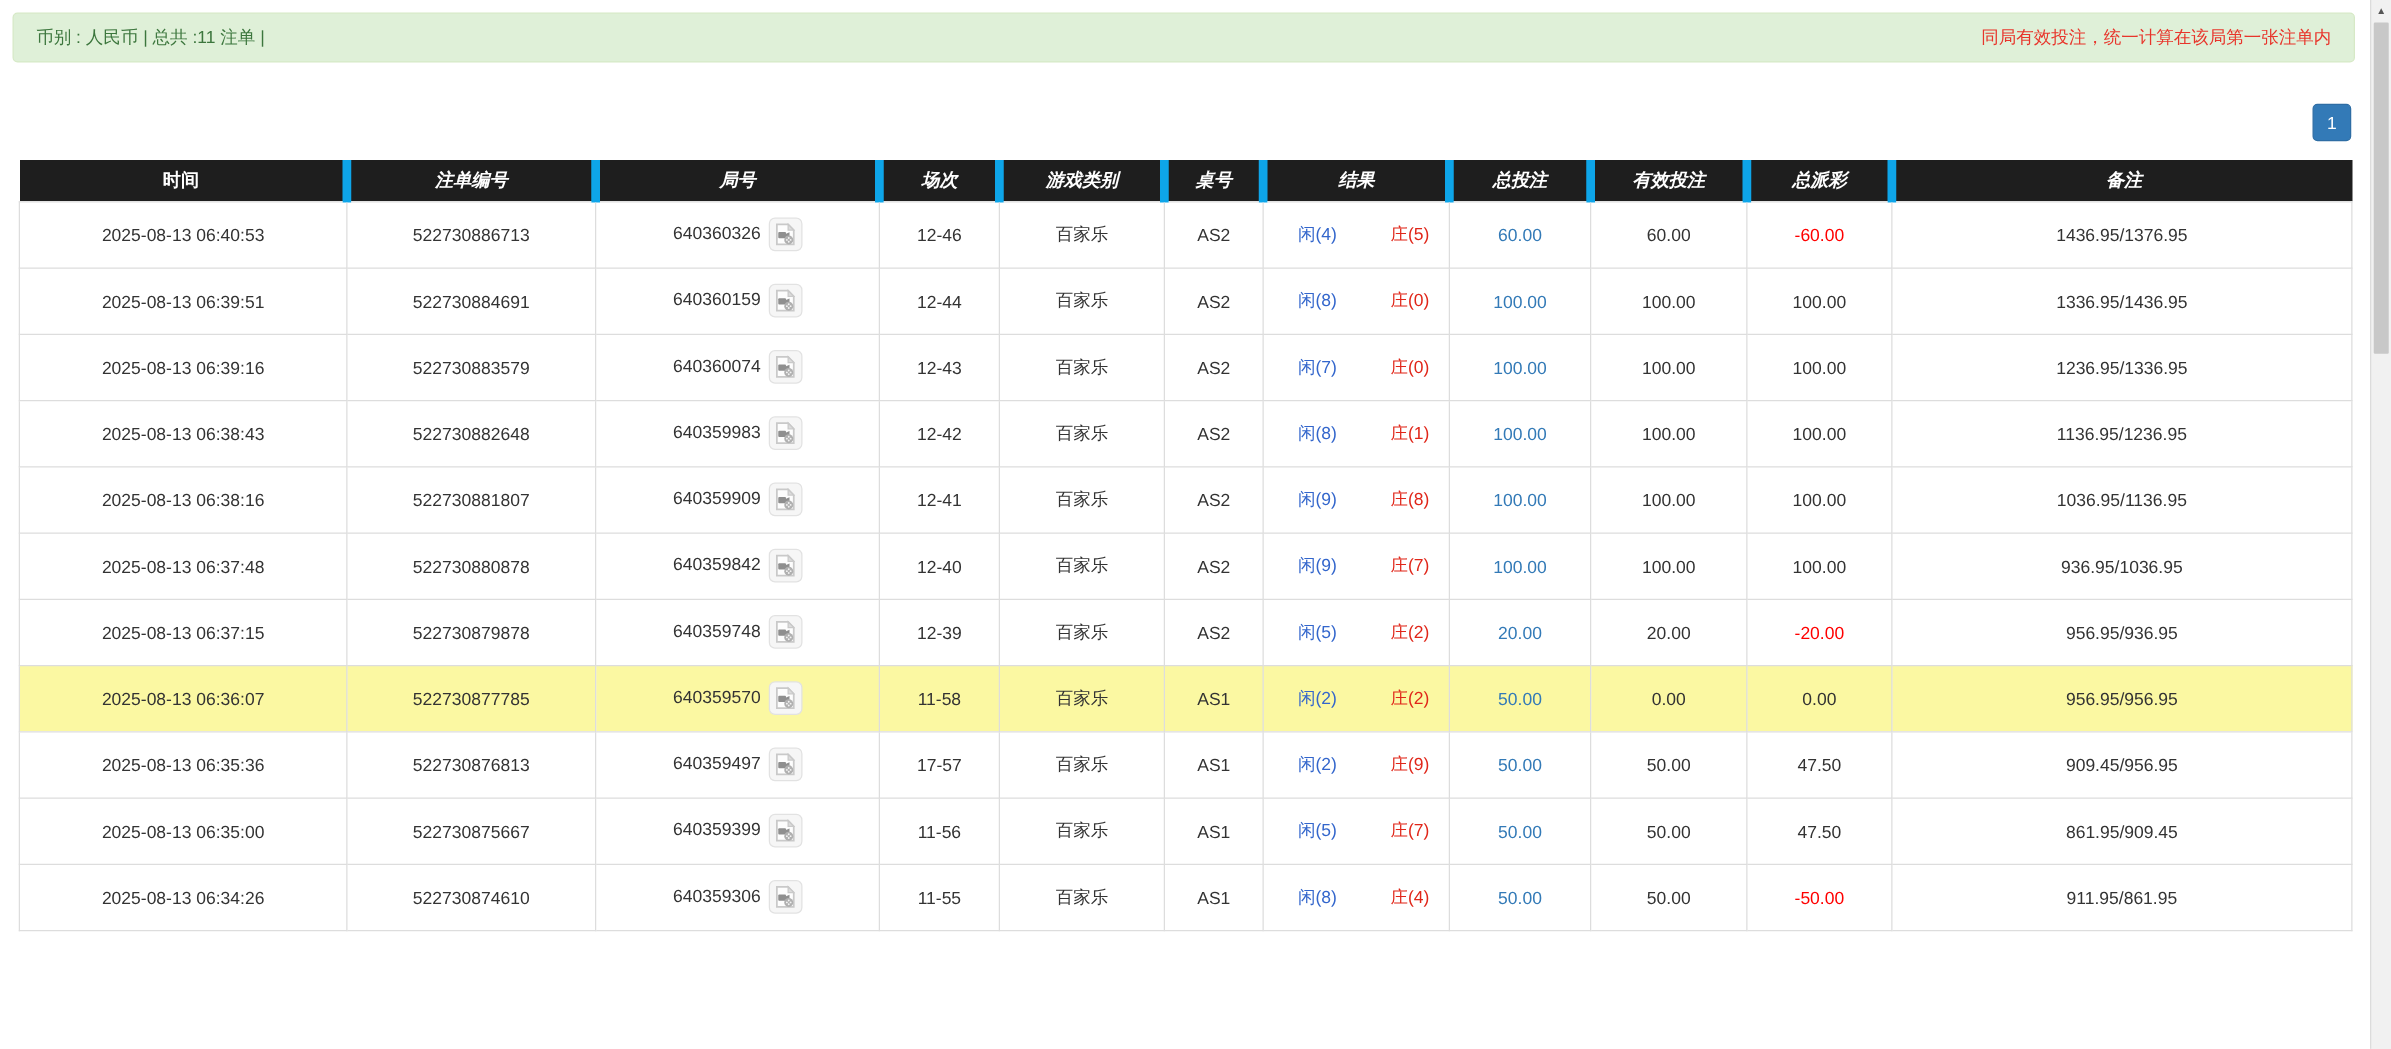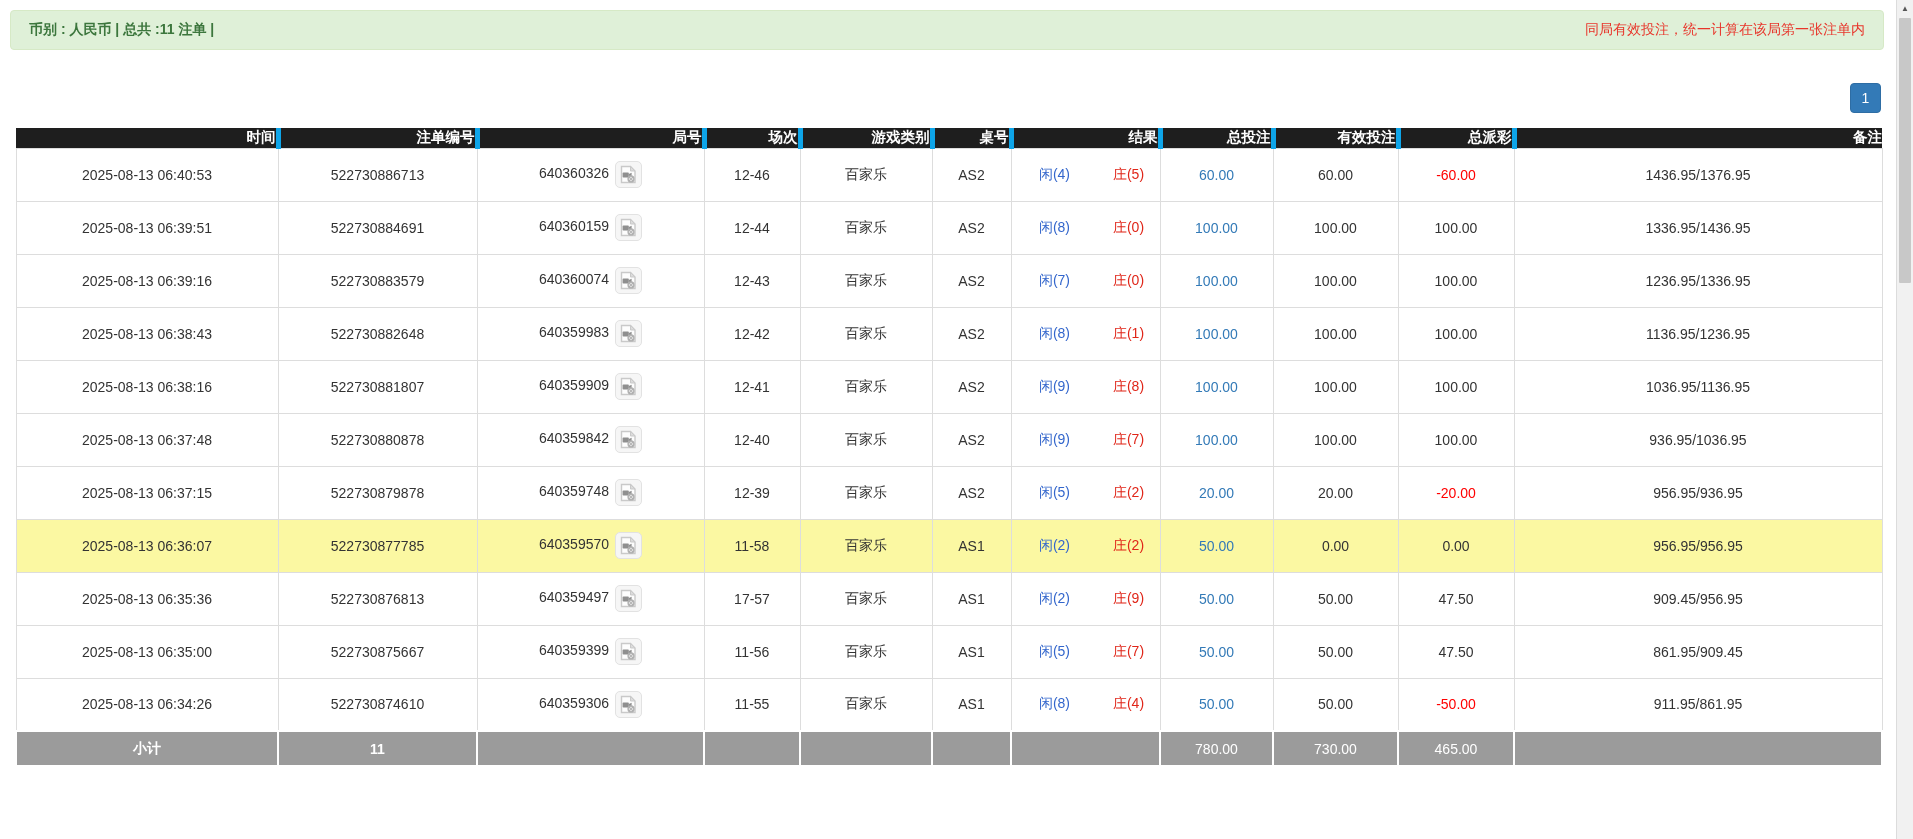--- a/index.html
+++ b/index.html
@@ -6,39 +6,39 @@
   html,body { width:1913px; height:839px; background:#fff; overflow:hidden;
               font-family:"Liberation Sans","DejaVu Sans",sans-serif; }
 
   
   .info-bar{
     margin:10px 29px 0 10px; height:40px;
     background:var(--info_bg); border:1px solid var(--info_border); border-radius:4px;
     display:flex; align-items:center; justify-content:space-between;
     padding:0 18px; font-size:14px;
   }
-  .info-bar .left{ color:var(--info_text);font-weight:bold; }
+  .info-bar .left{ color:var(--info_text); }
   .info-bar .right{ color:var(--notice_red); }
 
   
   .pagination-row{ margin:33px 32px 15px 0; display:flex; justify-content:flex-end; }
   .page-btn{
     min-width:31px; height:30px; border:1px solid #2e6da4; border-radius:4px;
     background:var(--pagination_bg); color:#fff; font-size:14px; cursor:pointer;
     display:flex; align-items:center; justify-content:center;
   }
 
   
   table{ margin-left:15px; width:1866px; table-layout:fixed; border-collapse:collapse;
          font-size:14px; color:var(--row_text); }
   thead th{
     background:var(--header_bg); color:var(--header_text); font-weight:bold;
-    height:20px; font-size:14.5px; text-align:right;
-  }
-  thead th + th{ border-left:5px solid #0ea5e9; }
+    height:33px; font-size:14.5px; text-align:center;
+  }
+  thead th + th{ border-left:7px solid #0ea5e9;font-style:italic; }
   tbody td{
     border:1px solid var(--border_gray); height:53px; text-align:center;
     background:#fff; vertical-align:middle;
   }
   tbody tr.hl td{ background:var(--highlight_yellow); }
   tfoot td{
     background:var(--summary_bg); color:#fff; height:35px; text-align:center;
     border:2px solid #fff;
   }
   tfoot td.lbl, tfoot td.cnt{ font-weight:bold; }
@@ -441,33 +441,20 @@
       <span class="rp">闲(8)</span>
       <span class="rb">庄(4)</span>
     </td>
     <td><span class="link">50.00</span></td>
     <td>50.00</td>
     <td class="neg">-50.00</td>
     <td>911.95/861.95</td>
   </tr>
 </tbody>
   <tfoot id="tfoot">
-  <tr>
-    <td class="lbl">小计</td>
-    <td class="cnt">11</td>
-    <td></td>
-    <td></td>
-    <td></td>
-    <td></td>
-    <td></td>
-    <td>780.00</td>
-    <td>730.00</td>
-    <td>465.00</td>
-    <td></td>
-  </tr>
 
 </tfoot>
 </table>
 
 <div class="scrollbar">
   <div class="sb-arrow">▲</div>
   <div class="sb-thumb"></div>
 </div>
 
 </body></html>

